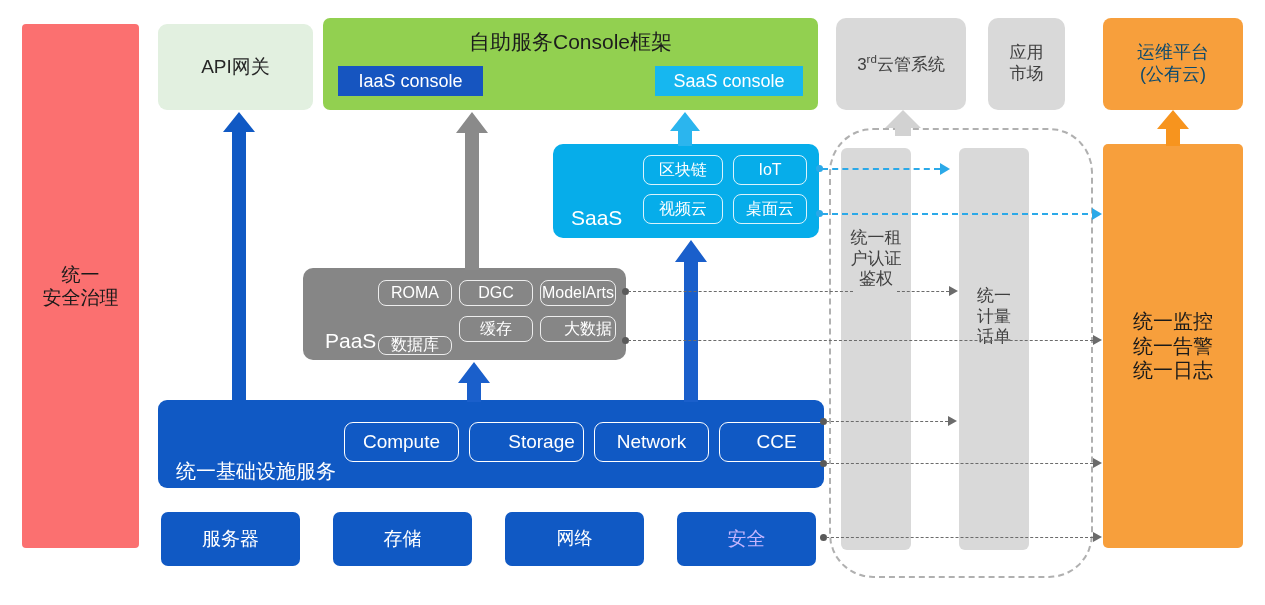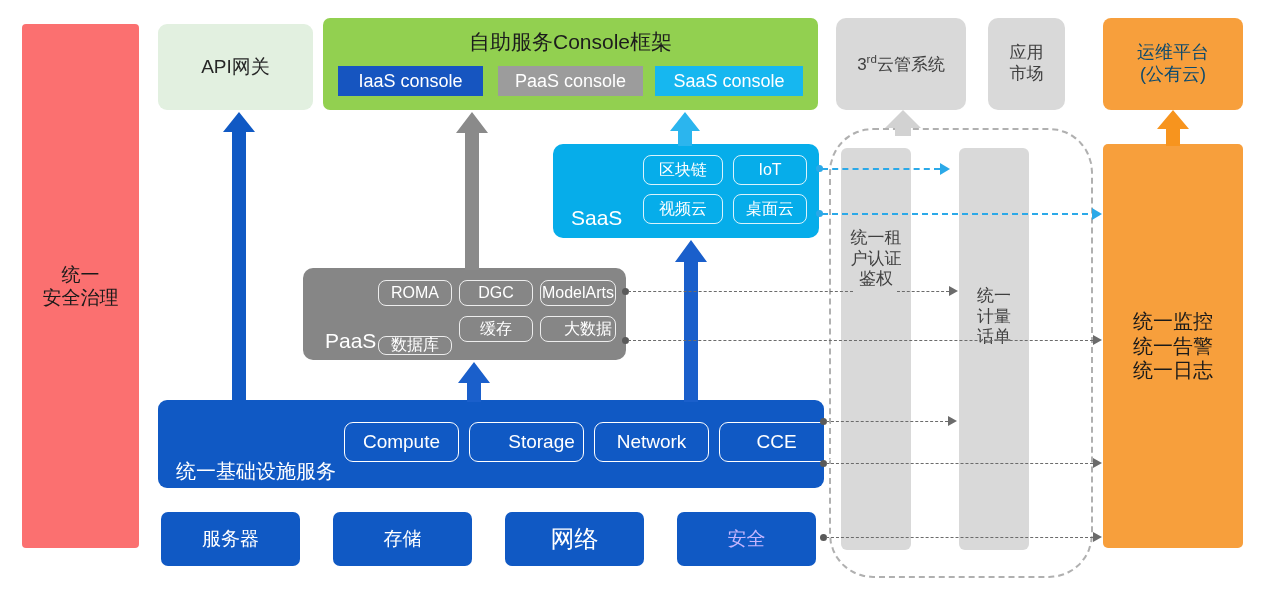--- a/index.html
+++ b/index.html
@@ -193,21 +193,20 @@
 <div id="stage">
 
   <div class="box panel-red" style="left:22px; top:24px; width:117px; height:524px;">统一
 安全治理</div>
 
   <div class="box panel-apigw" style="left:158px; top:24px; width:155px; height:86px;">API网关</div>
 
   <div class="panel-console" style="position:absolute; left:323px; top:18px; width:495px; height:92px;">
     <div class="console-title">自助服务Console框架</div>
     <div class="chip chip-iaas" style="left:15px; top:48px; width:145px; height:30px;">IaaS console</div>
-    <div class="chip chip-paas" style="left:175px; top:48px; width:145px; height:30px;">PaaS console</div>
     <div class="chip chip-saas" style="left:332px; top:48px; width:148px; height:30px;">SaaS console</div>
   </div>
 
   <div class="box panel-gray" style="left:836px; top:18px; width:130px; height:92px;">
     <span><span>3</span><span class="sup">rd</span><span>云管系统</span></span>
   </div>
 
   <div class="box panel-gray" style="left:988px; top:18px; width:77px; height:92px;">应用
 市场</div>
 
@@ -248,21 +247,21 @@
   <div class="panel-infra" style="position:absolute; left:158px; top:400px; width:666px; height:88px;">
     <div class="label-white" style="left:18px; top:0; height:88px; font-size:20px;">统一基础设施服务</div>
     <div class="ochip ochip-blue" style="left:186px; top:22px; width:115px; height:40px;">Compute</div>
     <div class="ochip ochip-blue" style="left:311px; top:22px; width:115px; height:40px;padding-left:30px;">Storage</div>
     <div class="ochip ochip-blue" style="left:436px; top:22px; width:115px; height:40px;">Network</div>
     <div class="ochip ochip-blue" style="left:561px; top:22px; width:115px; height:40px;">CCE</div>
   </div>
 
   <div class="box panel-infra" style="left:161px; top:512px; width:139px; height:54px; color:#fff; font-size:19px; border-radius:7px;">服务器</div>
   <div class="box panel-infra" style="left:333px; top:512px; width:139px; height:54px; color:#fff; font-size:19px; border-radius:7px;">存储</div>
-  <div class="box panel-infra" style="left:505px; top:512px; width:139px; height:54px; color:#fff; font-size:24px; border-radius:7px;">网络</div>
+  <div class="box panel-infra" style="left:505px; top:512px; width:139px; height:54px; color:#fff; font-size:18px; border-radius:7px;">网络</div>
   <div class="box panel-infra" style="left:677px; top:512px; width:139px; height:54px; color:#c4b5fd; font-size:19px; border-radius:7px;">安全</div>
 
   <div class="arrow" style="left:222px; top:112px;">
     <svg width="34" height="292" viewBox="0 0 34 292">
       <polygon points="17,0 33,20 24,20 24,292 10,292 10,20 1,20" fill="#1059C4"></polygon>
     </svg>
   </div>
 
   <div class="arrow" style="left:455px; top:112px;">
     <svg width="34" height="158" viewBox="0 0 34 158">

